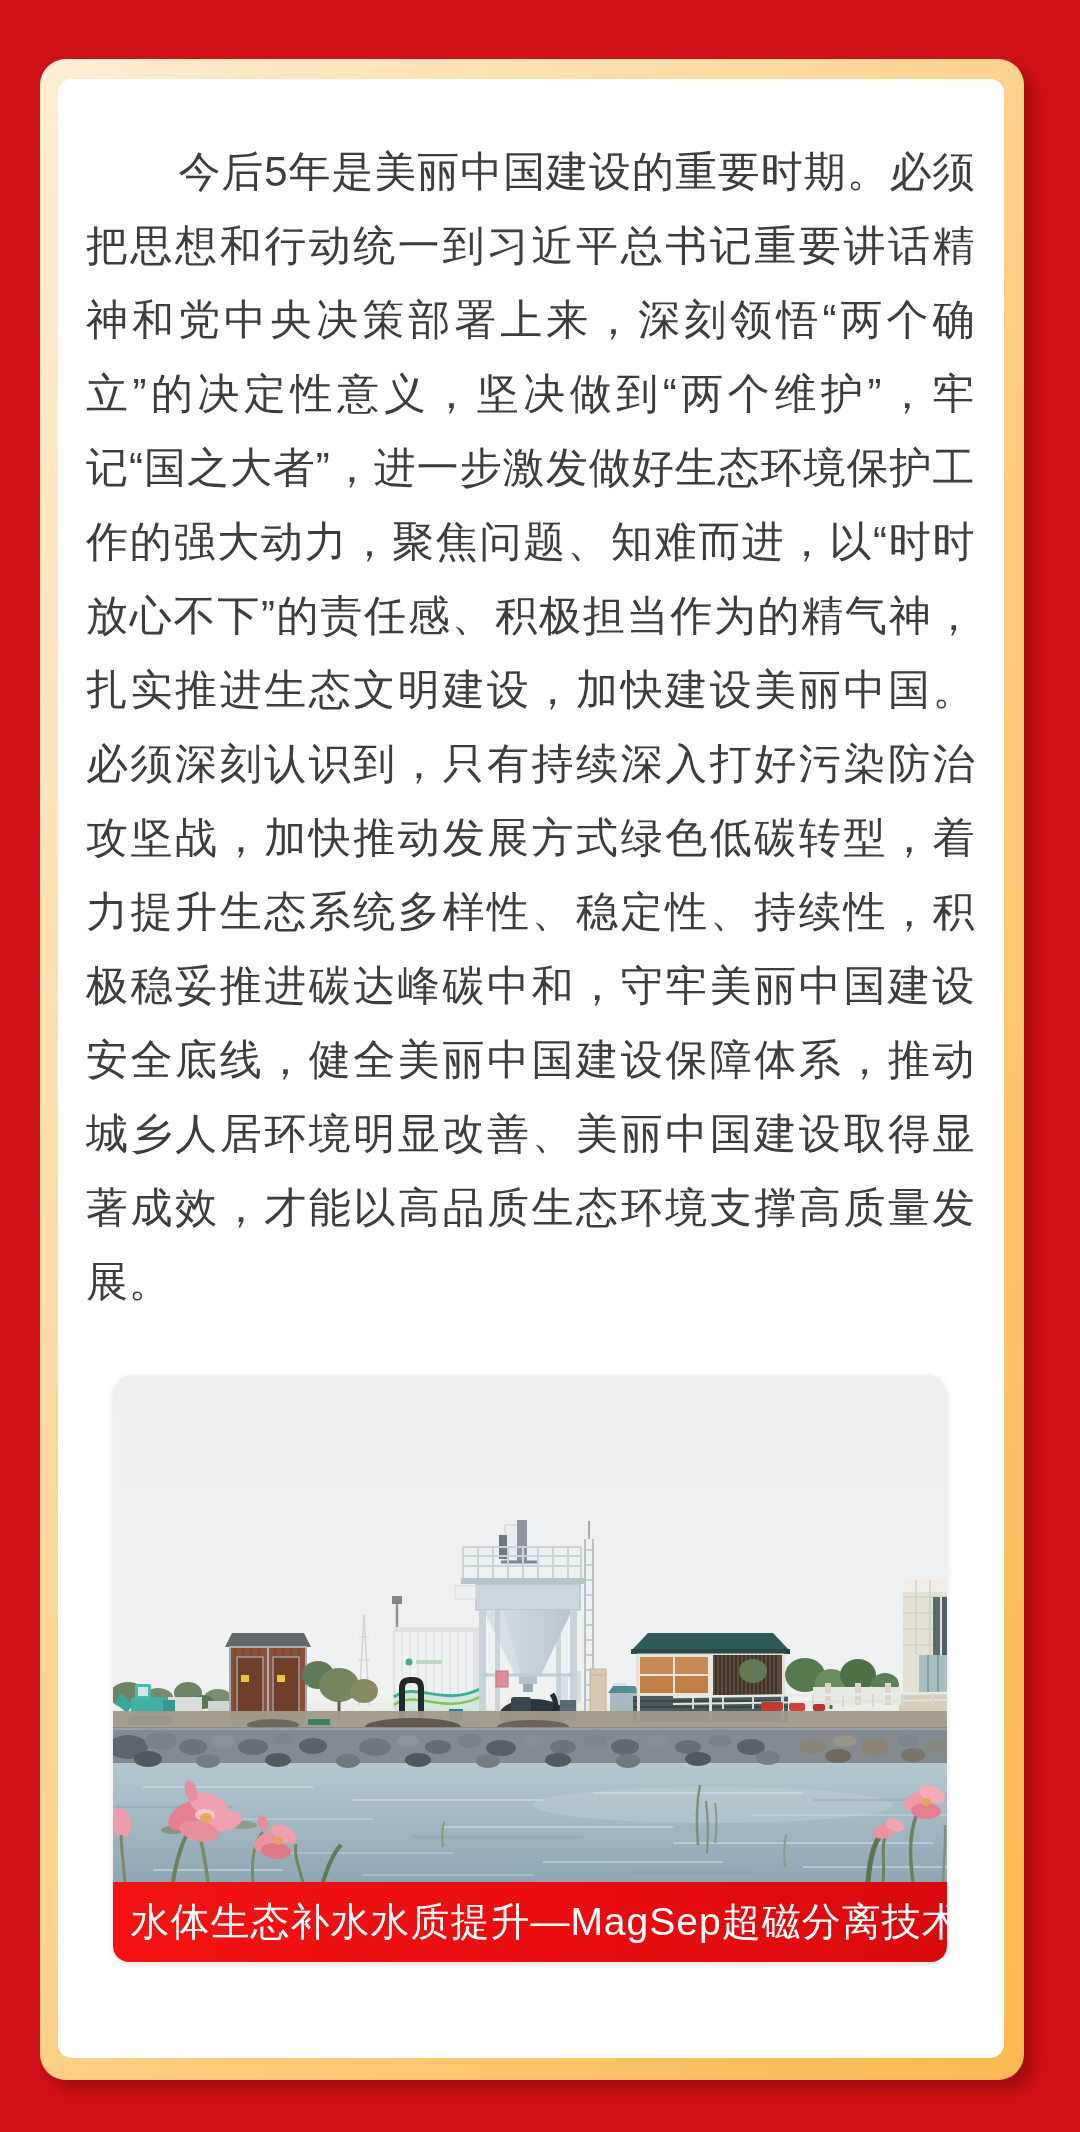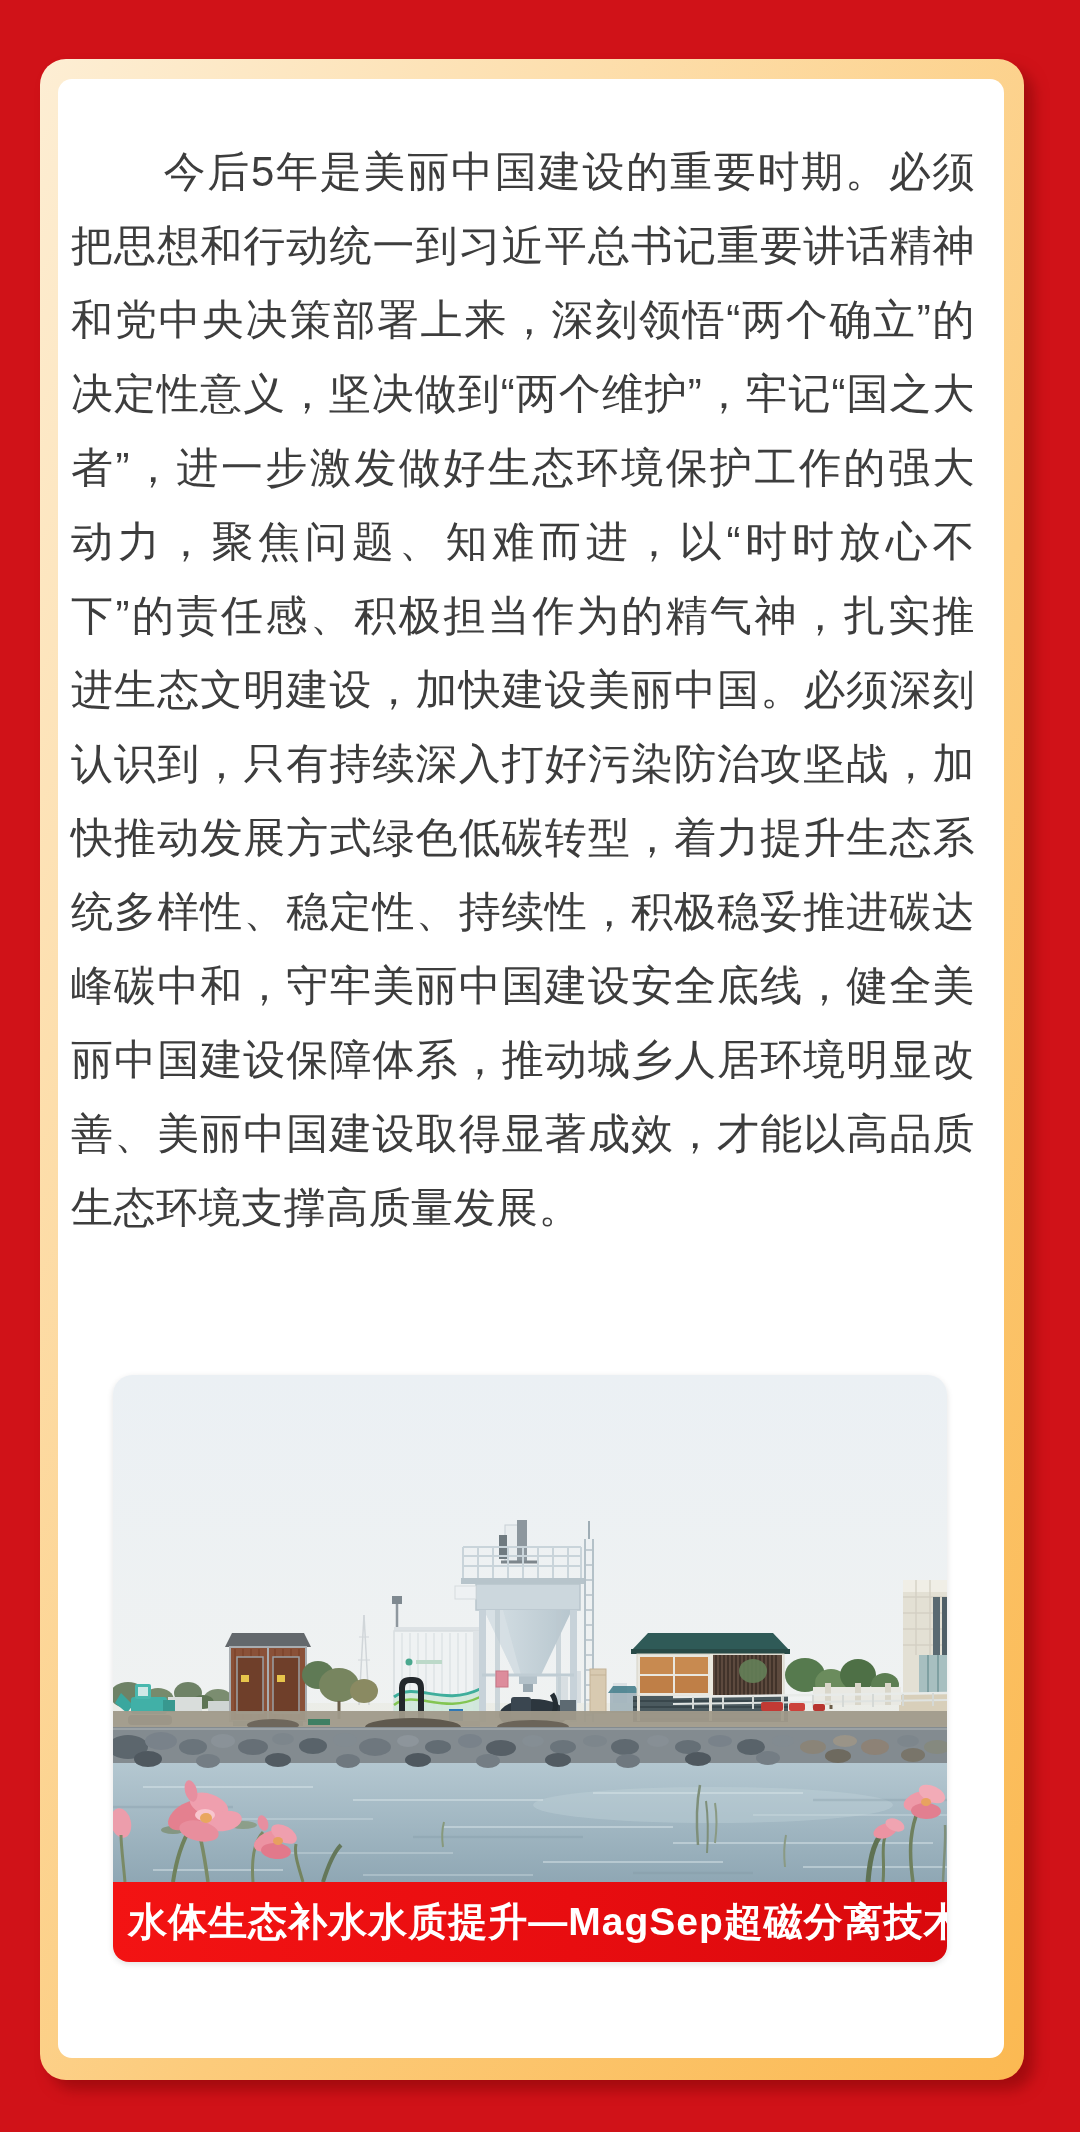--- a/index.html
+++ b/index.html
@@ -12,35 +12,35 @@
     position:absolute;left:40px;top:59px;width:984px;height:2021px;
     border-radius:26px;
     background:linear-gradient(118deg,#fdeed4 0%,#fddfae 26%,#fccb7b 60%,#fbb952 100%);
     box-shadow:10px 10px 14px rgba(125,5,8,0.55);
   }
   .card{
     position:absolute;left:18px;top:20px;right:20px;bottom:22px;
     background:#ffffff;border-radius:14px;
   }
   .article{
-    position:absolute;left:13px;right:29px;top:56px;margin:0;
+    position:absolute;left:28px;right:29px;top:56px;margin:0;
     font-size:42px;line-height:74px;color:#3d3d3d;
     text-align:justify;text-indent:2.2em;letter-spacing:0.5px;
   }
   .photo-block{
     position:absolute;left:55px;top:1296px;width:834px;height:587px;margin:0;
     border-radius:20px 20px 16px 16px;overflow:hidden;
     box-shadow:0 2px 6px rgba(0,0,0,0.12);
   }
   .photo{width:834px;height:507px;display:block;background:#eef2f5;}
   .caption{
     height:80px;
     background:linear-gradient(90deg,#f31313 0%,#e80d10 55%,#d9090d 100%);
     color:#ffffff;display:flex;align-items:center;justify-content:center;
-    font-size:39px;font-weight:700;letter-spacing:1px;white-space:nowrap;padding-left:32px;
+    font-size:39px;font-weight:400;letter-spacing:1px;white-space:nowrap;padding-left:32px;
   }
 </style>
 </head>
 <body>
 
 <div class="frame">
   <div class="card">
 
     <p class="article">今后5年是美丽中国建设的重要时期。必须把思想和行动统一到习近平总书记重要讲话精神和党中央决策部署上来，深刻领悟“两个确立”的决定性意义，坚决做到“两个维护”，牢记“国之大者”，进一步激发做好生态环境保护工作的强大动力，聚焦问题、知难而进，以“时时放心不下”的责任感、积极担当作为的精气神，扎实推进生态文明建设，加快建设美丽中国。必须深刻认识到，只有持续深入打好污染防治攻坚战，加快推动发展方式绿色低碳转型，着力提升生态系统多样性、稳定性、持续性，积极稳妥推进碳达峰碳中和，守牢美丽中国建设安全底线，健全美丽中国建设保障体系，推动城乡人居环境明显改善、美丽中国建设取得显著成效，才能以高品质生态环境支撑高质量发展。</p>
 

